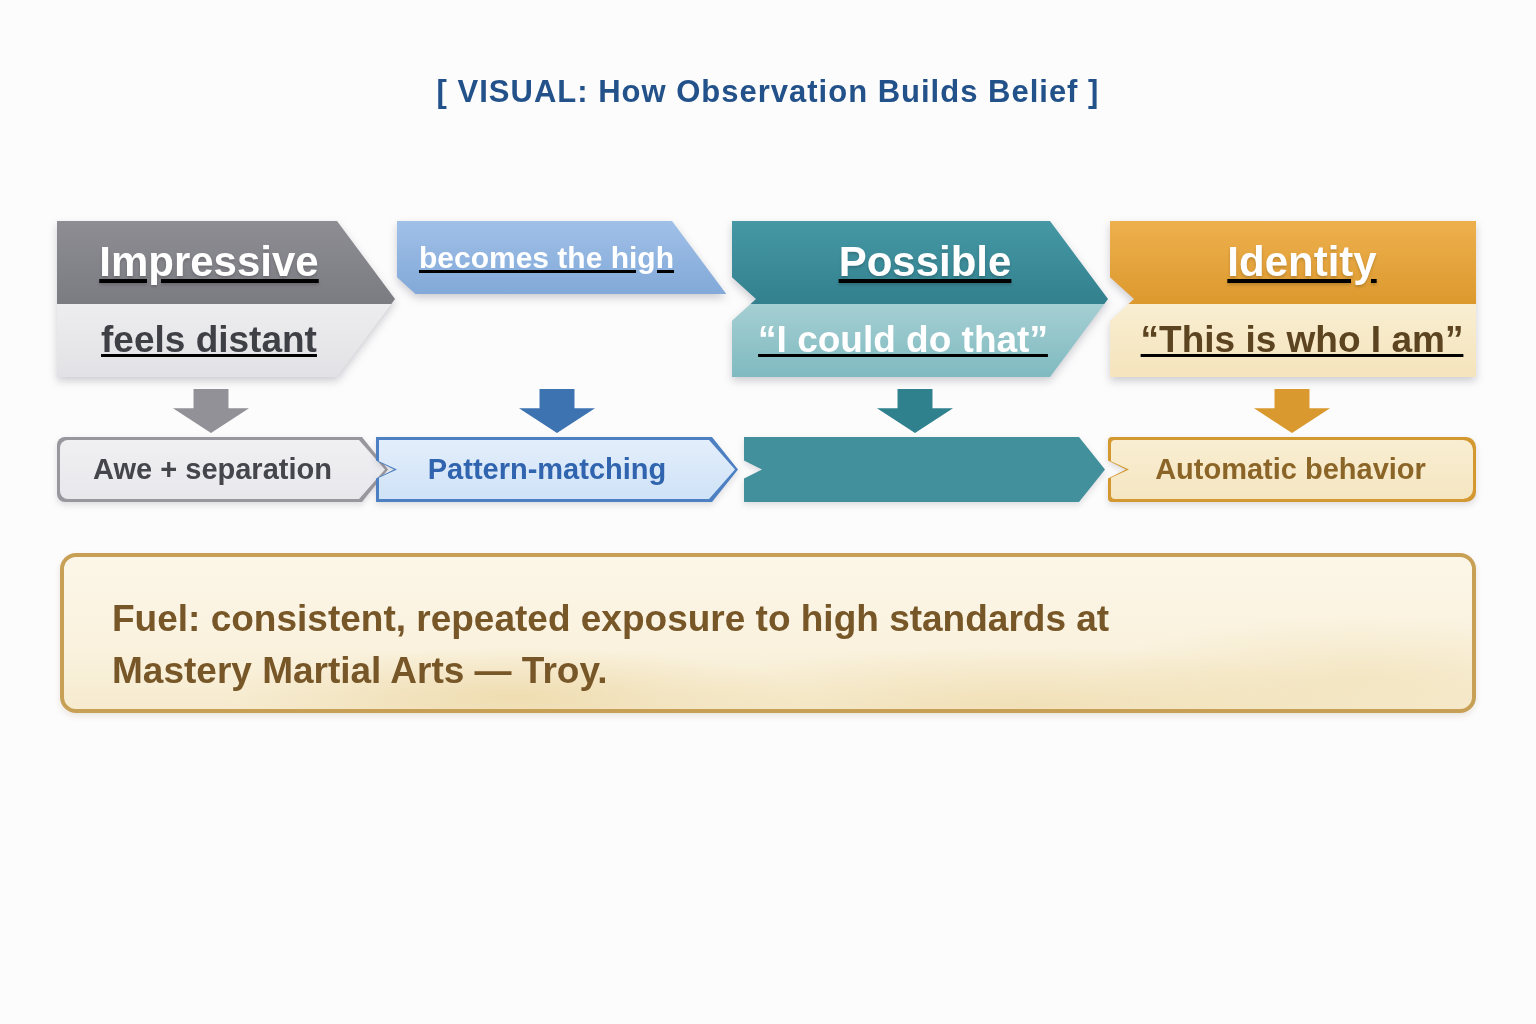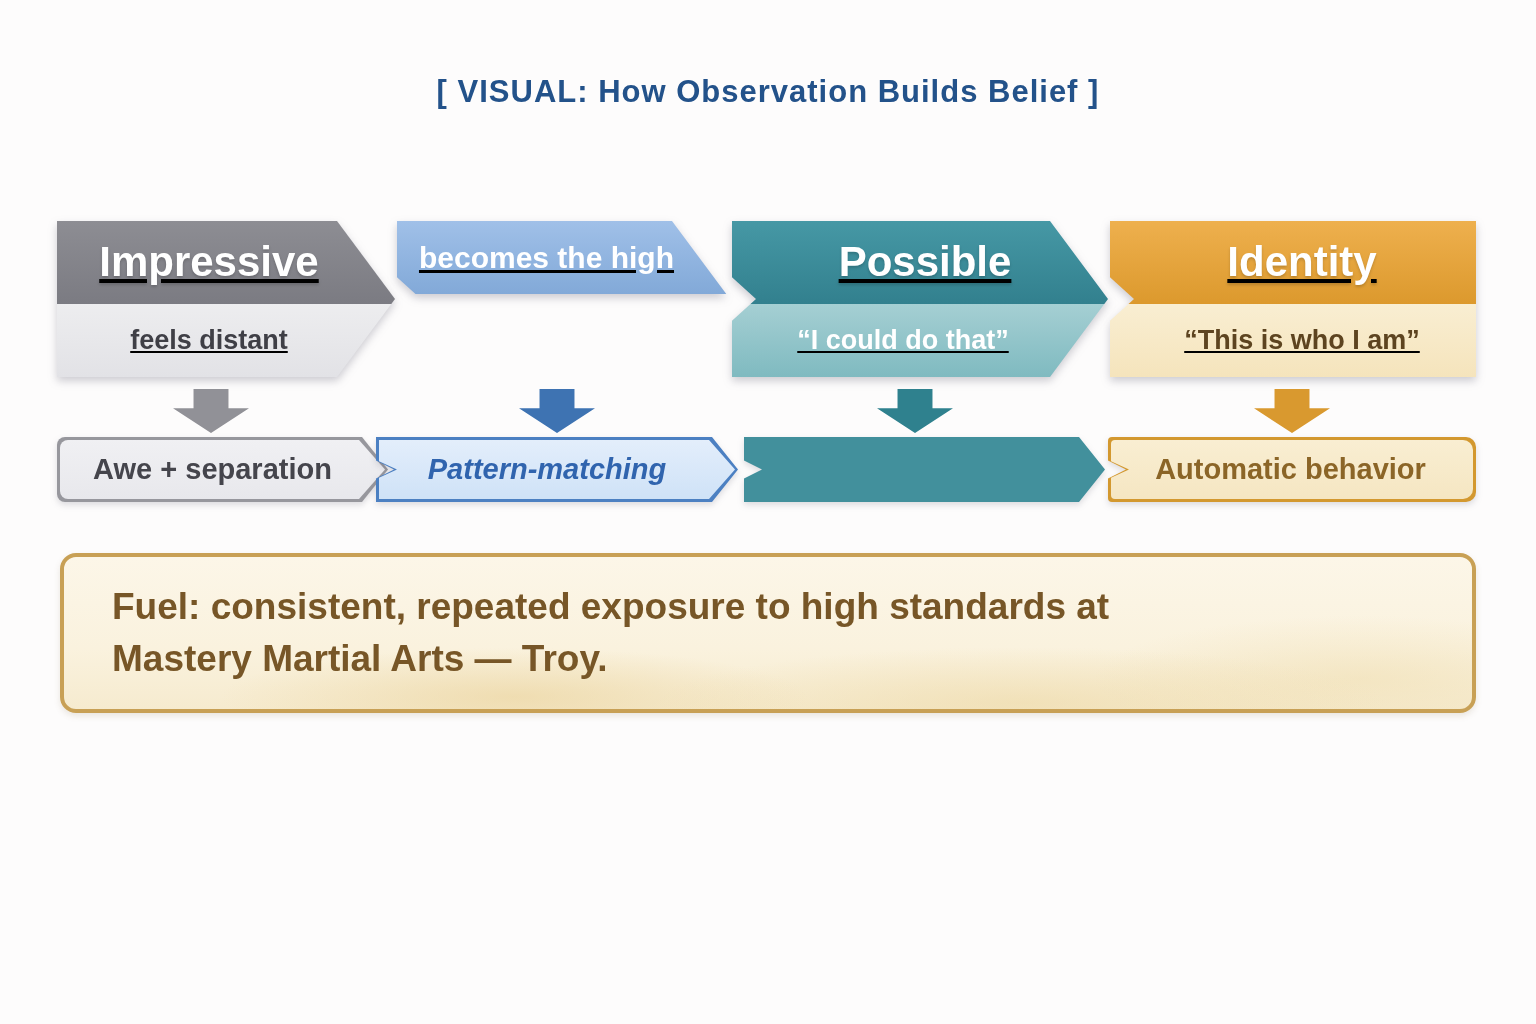--- a/index.html
+++ b/index.html
@@ -41,21 +41,21 @@
     border-radius:8px 12px 12px 8px;
   }
   .chev-top{
     height:53%;display:flex;align-items:center;justify-content:center;
     font-size:42px;font-weight:bold;color:#ffffff;
     padding-right:34px;
     text-shadow:0 2px 3px rgba(0,0,0,0.18);
   }
   .chev-bottom{
     height:47%;display:flex;align-items:center;justify-content:center;
-    font-size:27px;font-weight:600;
+    font-size:37px;font-weight:600;
     padding-right:34px;
   }
   .chev-last .chev-top,.chev-last .chev-bottom{padding-right:6px;padding-left:24px;}
 
   .s1{left:57px;width:338px;}
   .s2{left:397px;width:333px;}
   .s3{left:732px;width:376px;}
   .s4{left:1110px;width:366px;}
 
   .s1 .chev-top{background:linear-gradient(180deg,#8d8d93,#7b7b82);}
@@ -100,40 +100,40 @@
   .mech-last .mech-fill{padding-right:3px;}
 
   .m1{left:57px;width:331px;}
   .m2{left:376px;width:362px;}
   .m3{left:744px;width:361px;}
   .m4{left:1108px;width:368px;}
 
   .m1 .mech-border{background:#97979d;}
   .m1 .mech-fill{background:linear-gradient(180deg,#f0f0f3,#e8e8ec);color:#45454c;}
   .m2 .mech-border{background:#4c80c2;}
-  .m2 .mech-fill{background:linear-gradient(180deg,#e3eefb,#cfe2f7);color:#3064ae;font-style:italic;}
+  .m2 .mech-fill{background:linear-gradient(180deg,#e3eefb,#cfe2f7);color:#3064ae;}
   .m3 .mech-border{background:#42909c;}
   .m3 .mech-fill{background:linear-gradient(180deg,#ddeceb,#cbe4e2);color:#2a7280;}
   .m4 .mech-border{background:#d3982f;}
   .m4 .mech-fill{background:linear-gradient(180deg,#f9eed2,#f5e6c2);color:#8b6527;}
 
   
   .fuel-box{
     position:absolute;left:60px;top:553px;width:1416px;height:160px;
     box-sizing:border-box;
     border:4px solid #c8a055;border-radius:16px;
     background:
       radial-gradient(ellipse 420px 70px at 32% 92%, rgba(233,208,150,0.55), rgba(233,208,150,0) 70%),
       radial-gradient(ellipse 520px 80px at 68% 96%, rgba(236,214,160,0.5), rgba(236,214,160,0) 70%),
       radial-gradient(ellipse 380px 90px at 92% 80%, rgba(238,219,170,0.45), rgba(238,219,170,0) 70%),
       linear-gradient(180deg,#fcf6e8 0%,#faf2de 60%,#f6ebcf 100%);
     box-shadow:0 3px 6px rgba(120,100,60,0.15);
   }
   .fuel-text{
-    padding:24px 40px 0 48px;
+    padding:36px 40px 0 48px;
     font-size:37px;font-weight:bold;color:#775627;
     line-height:52px;
   }
 </style>
 </head>
 <body>
 
 <div class="canvas">
 
   <div class="title">[ VISUAL: How Observation Builds Belief ]</div>

